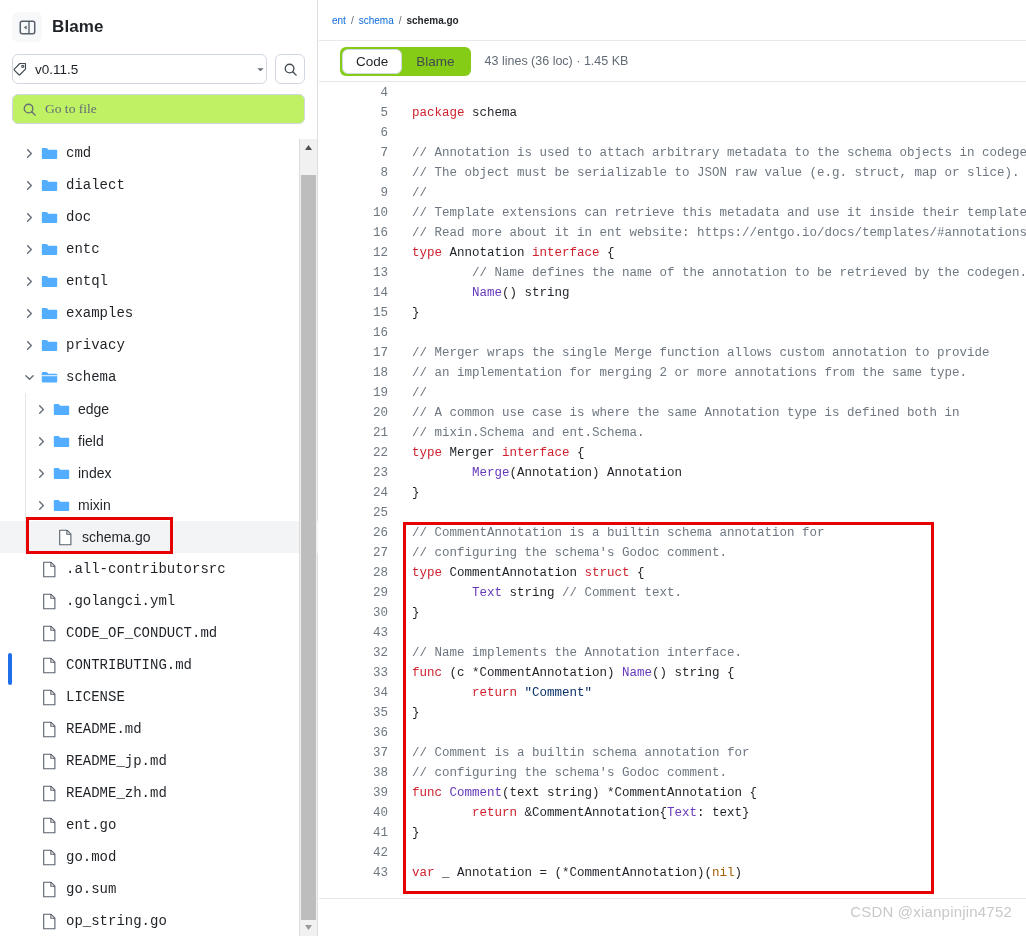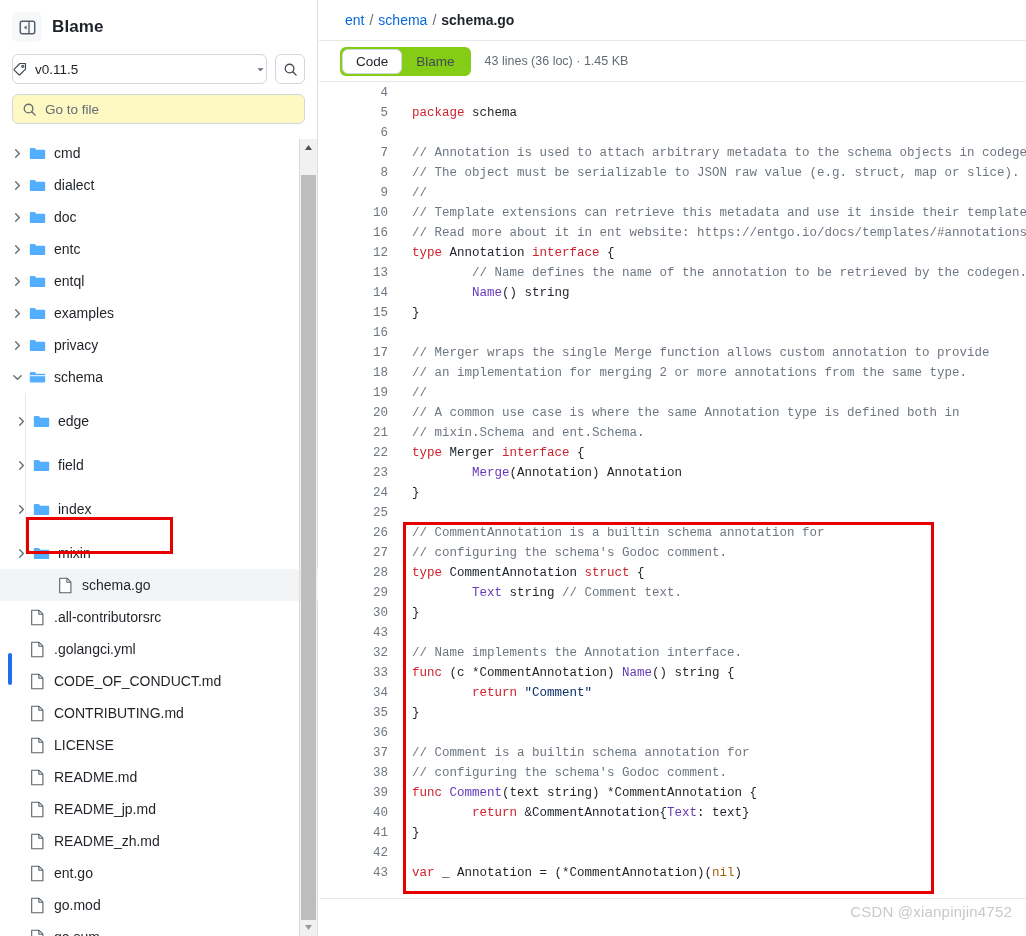--- a/index.html
+++ b/index.html
@@ -35,40 +35,40 @@
     background: #fff; display: flex; align-items: center; gap: 7px;
     padding: 0 0; cursor: pointer;
   }
   .ref-name { font-size: 13.5px; color: #1f2328; font-weight: 500; flex: 1; }
   .search-btn {
     width: 30px; height: 30px; border: 1px solid #d0d7de; border-radius: 6px;
     background: #fff; display:flex; align-items:center; justify-content:center; cursor:pointer;
   }
   #gotofile {
     margin: 10px 12px 0 12px; height: 30px; border: 1px solid #d0d7de; border-radius: 6px;
-    background: #fef9c3; display: flex; align-items: center; gap: 8px; padding: 0 9px; cursor: text;
+    background: #bef264; display: flex; align-items: center; gap: 8px; padding: 0 9px; cursor: text; font-family: Liberation Serif, serif;
   }
   #gotofile .ph { font-size: 13.5px; color: #636c76; }
 
   
   #tree-scroll {
     position: absolute; left: 0; top: 137px; width: 318px; height: 799px;
     overflow: hidden;
   }
   #tree { position: relative; padding-top: 0px; }
   .tree-row {
     position: relative; display: flex; align-items: center;
     height: 32px; padding-left: 8px; cursor: pointer; font-size: 14px; color: #1f2328;
   }
   .tree-row.sel { background: #f3f4f6; }
   .chev { width: 18px; display:flex; align-items:center; justify-content:center; flex:0 0 18px; }
   .ic { width: 22px; display:flex; align-items:center; justify-content:center; flex:0 0 22px; margin-right:6px; }
   .tname { white-space: nowrap; }
-  .indent1 { padding-left: 8px; }
-  .indent2 { padding-left: 12px; margin-top: 12px; }
+  .indent1 { padding-left: 20px; font-family: Liberation Mono, monospace; }
+  .indent2 { padding-left: 32px; }
   .indent2f { padding-left: 36px; }
   .guide {
     position: absolute; left: 25px; top: 0; width: 1px; height: 100%;
     background: #e5e7eb;
   }
   #active-marker {
     position: absolute; left: 8px; top: 516px; width: 4px; height: 32px;
     background: #1f6feb; border-radius: 3px;
   }
 
@@ -82,21 +82,21 @@
     position: absolute; left: 1px; top: 36px; width: 15px; height: 745px;
     background: #bdbdbd; cursor: grab;
   }
 
   
   #code-pane {
     position: absolute; left: 319px; top: 0; width: 707px; height: 936px; background: #fff;
   }
   #breadcrumb {
     height: 41px; display: flex; align-items: center; gap: 5px;
-    padding-left: 26px; font-size: 14px; border-bottom: 1px solid #e6e8eb;
+    padding-left: 13px; font-size: 10px; border-bottom: 1px solid #e6e8eb;
   }
   .crumb-link { color: #0969da; cursor: pointer; }
   .crumb-sep { color: #636c76; }
   .crumb-cur { color: #1f2328; font-weight: 700; }
 
   #code-toolbar {
     height: 41px; display: flex; align-items: center; gap: 0px;
     padding-left: 21px; border-bottom: 1px solid #e6e8eb; background: #fff;
   }
   .segmented { display: flex; background: #84cc16; border-radius: 6px; padding: 2px; }

